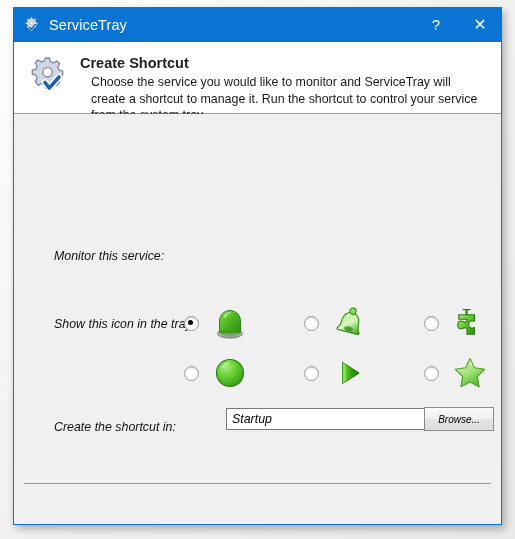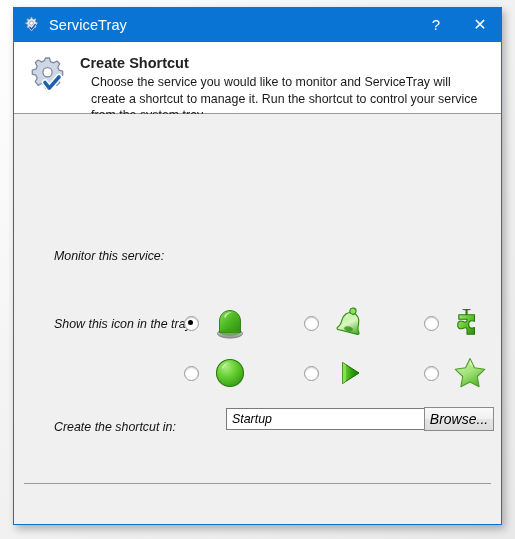--- a/index.html
+++ b/index.html
@@ -194,21 +194,21 @@
   
   #browse-button {
     position: absolute;
     left: 410px;
     top: 293px;
     width: 70px;
     height: 24px;
     background: linear-gradient(180deg,#fafafa 0%,#f0f0f0 48%,#e4e4e4 52%,#dcdcdc 100%);
     border: 1px solid #8a8a8a;
     box-sizing: border-box;
-    font-size: 14px;
+    font-size: 10px;
     color: #000000;
     display: flex;
     align-items: center;
     justify-content: center;
   }
 
   
   #icon-grid {
     position: absolute;
     left: 170px;

